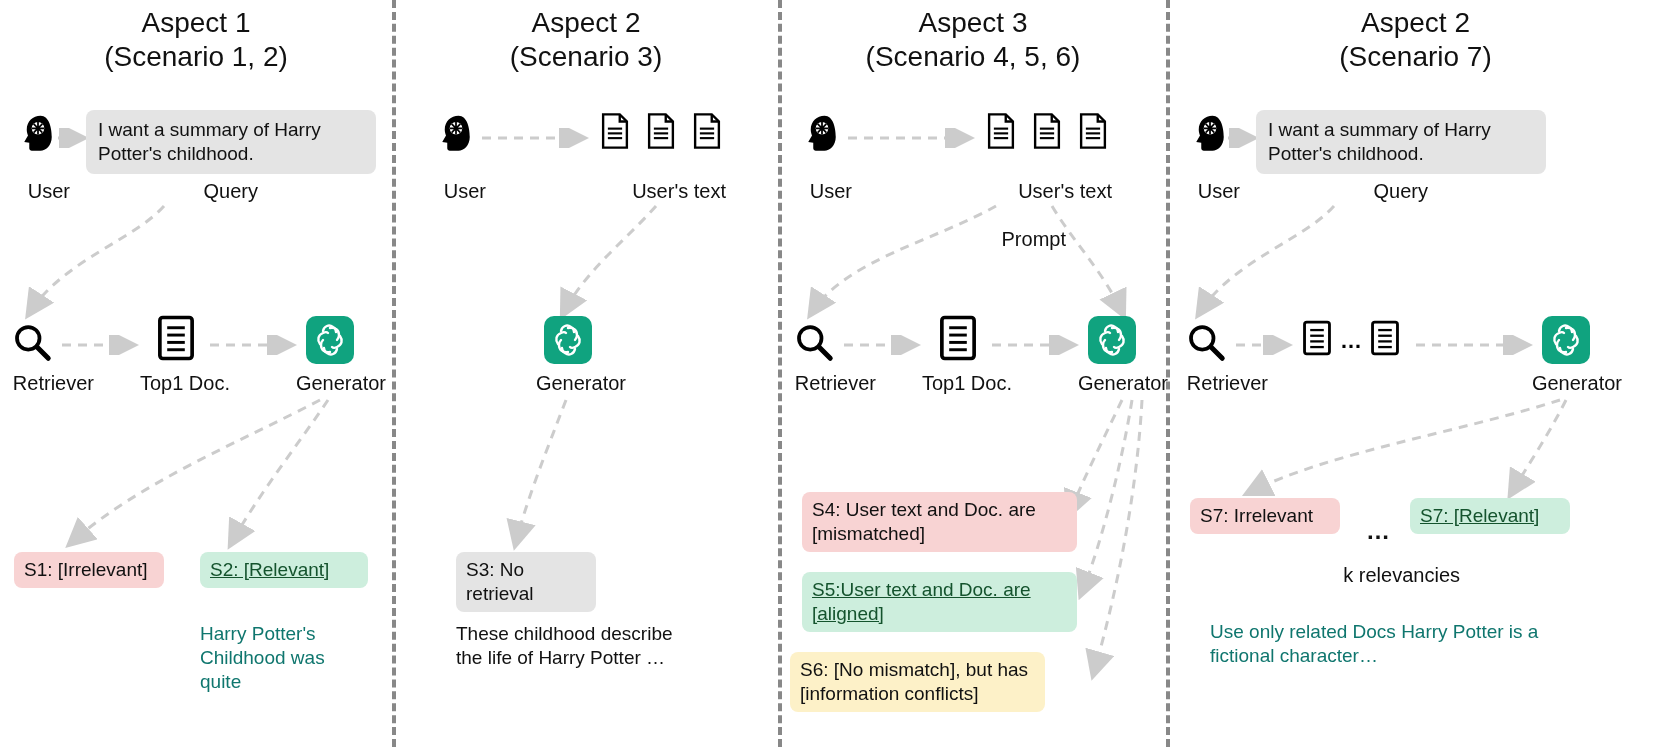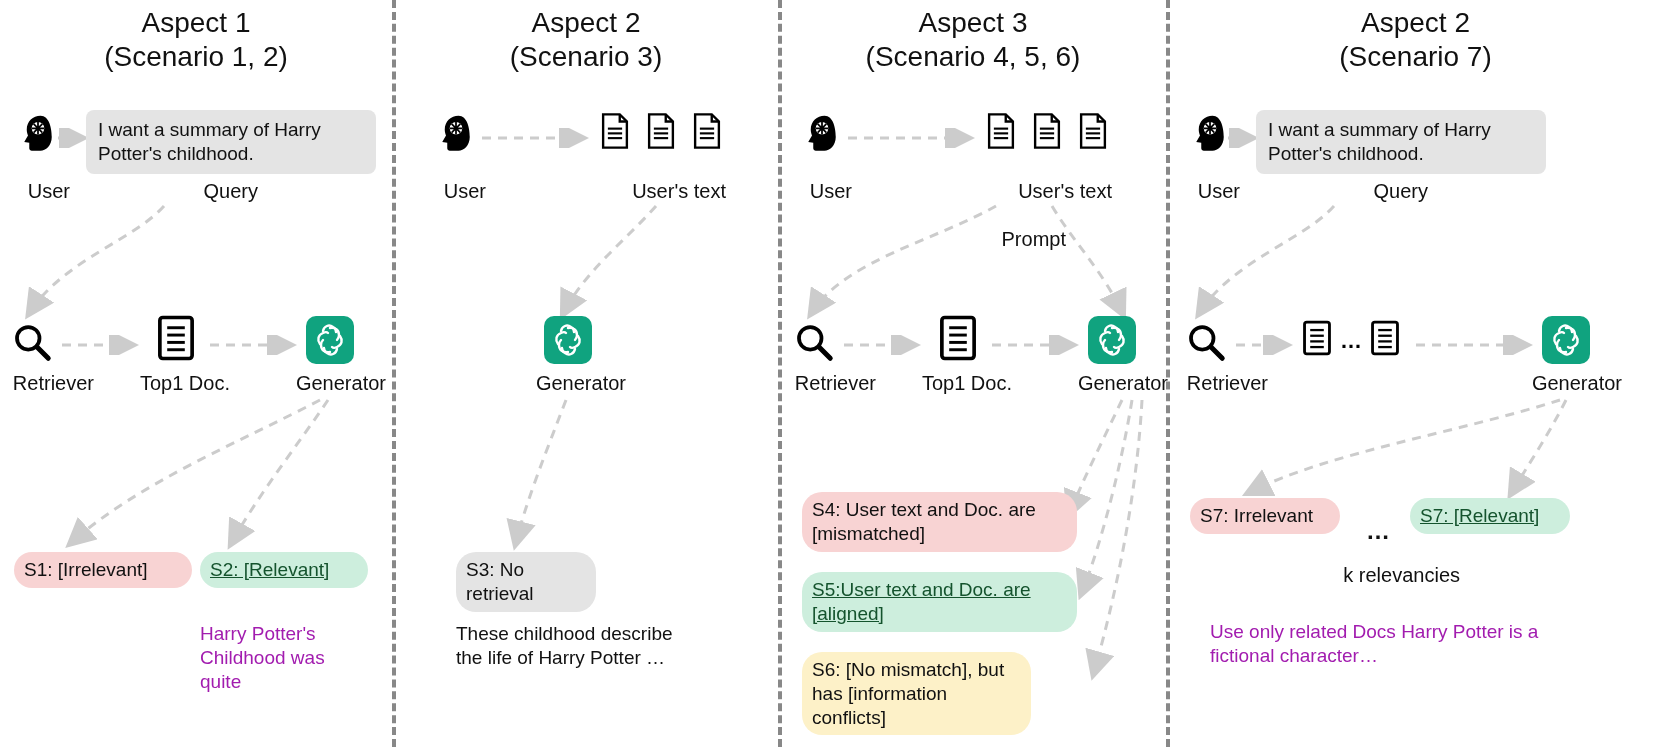--- a/index.html
+++ b/index.html
@@ -40,36 +40,36 @@
     position: absolute;
     background: #e4e4e4;
     border-radius: 8px;
     padding: 8px 12px;
     font-size: 19px;
     line-height: 1.25;
     color: #111;
   }
   .box {
     position: absolute;
-    border-radius: 20px;
+    border-radius: 8px;
     padding: 6px 10px;
     font-size: 19px;
     line-height: 1.25;
   }
   .box.red   { background: #f8d3d3; color: #111; }
   .box.green { background: #cdeedd; color: #14532d; text-decoration: underline; }
   .box.grey  { background: #e4e4e4; color: #111; }
   .box.yellow{ background: #fdf1c8; color: #111; }
   .freetext {
     position: absolute;
     font-size: 19px;
     line-height: 1.25;
   }
   .freetext.red   { color: #d11; }
-  .freetext.green { color: #a21caf; }
+  .freetext.green { color: #0f766e; }
   .freetext.black { color: #111; }
   .arrow {
     position: absolute;
     stroke: #ccc;
     stroke-width: 3;
     stroke-dasharray: 9 7;
     fill: none;
   }
   .arrowhead { fill: #ccc; }
   
@@ -194,21 +194,21 @@
   </div>
   <div class="label" style="left:276px;top:372px;width:110px">Generator</div>
 
   <svg class="arrow" style="left:60px;top:392px" width="280" height="160">
     <path d="M260 8 C180 50, 80 90, 12 150" marker-end="url(#ah)"></path>
   </svg>
   <svg class="arrow" style="left:220px;top:392px" width="140" height="160">
     <path d="M108 8 C80 50, 40 100, 12 150" marker-end="url(#ah)"></path>
   </svg>
 
-  <div class="box red" style="left:14px;top:552px;width:178px">
+  <div class="box red" style="left:14px;top:552px;width:150px">
     <span>S1: [Irrelevant]</span>
   </div>
 
   <div class="box green" style="left:200px;top:552px;width:168px">
     <span>S2: [Relevant]</span>
   </div>
   <div class="freetext green" style="left:200px;top:622px;width:170px">Harry Potter's Childhood was quite</div>
 </div>
 
 <div class="panel" style="left:396px;width:380px">
@@ -339,21 +339,21 @@
   <svg class="arrow" style="left:300px;top:392px" width="100" height="290">
     <path d="M60 8 C55 100, 35 200, 12 280" marker-end="url(#ah)"></path>
   </svg>
 
   <div class="box red" style="left:20px;top:492px;width:275px">
     <span>S4: User text and Doc. are [mismatched]</span>
   </div>
   <div class="box green" style="left:20px;top:572px;width:275px">
     <span>S5:User text and Doc. are [aligned]</span>
   </div>
-  <div class="box yellow" style="left:20px;top:652px;width:229px">
+  <div class="box yellow" style="left:8px;top:652px;width:255px">
     <span>S6: [No mismatch], but has [information conflicts]</span>
   </div>
 </div>
 
 <div class="panel" style="left:1170px;width:491px">
   <div class="title">
     <span>Aspect 2</span><br>
     <span>(Scenario 7)</span>
   </div>
 

